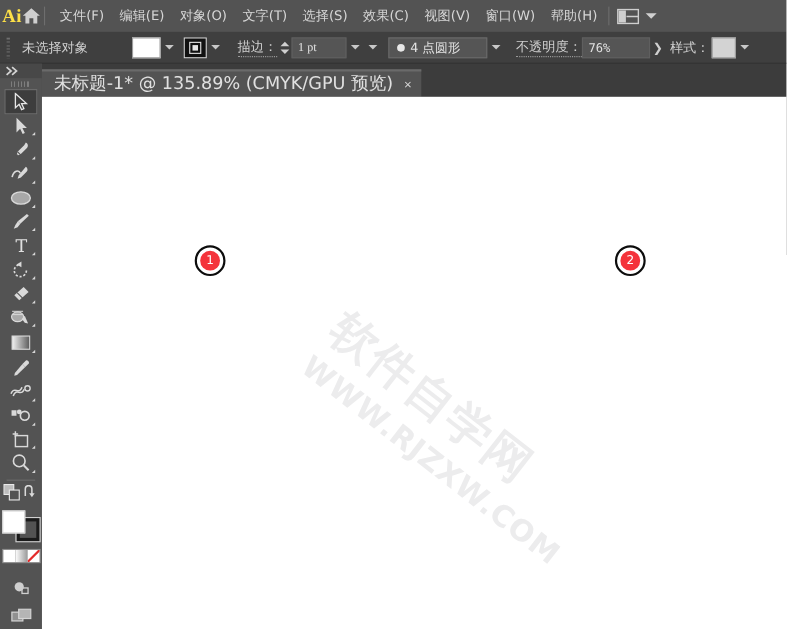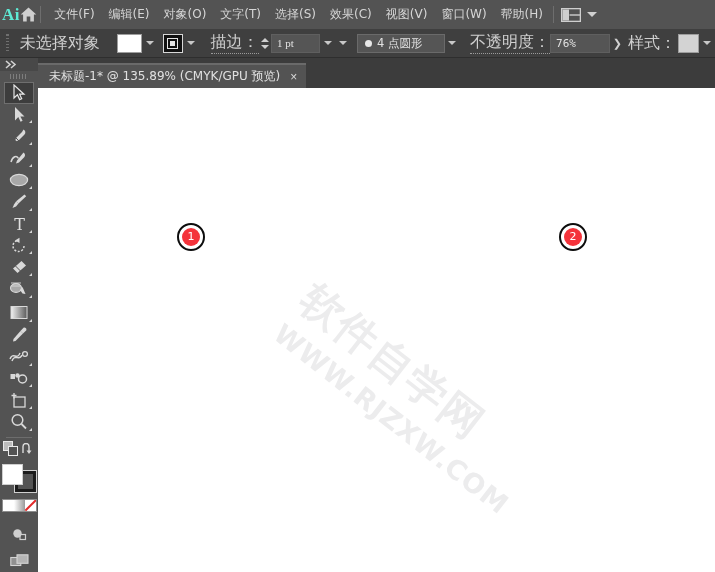--- a/index.html
+++ b/index.html
@@ -22,21 +22,21 @@
   .menubar {
     position: absolute; left: 0; top: 0;
     width: 715px; height: 29px;
     background: #535353;
     display: flex; align-items: center;
     box-sizing: border-box;
   }
   .ai-logo {
     width: 34px; height: 29px;
     display: flex; align-items: center; justify-content: center;
-    color: #5eead4;
+    color: #fde047;
     font-family: "Liberation Serif", "DejaVu Serif", serif;
     font-size: 17px; font-weight: bold;
     letter-spacing: 0.5px;
     padding-left: 2px;
     box-sizing: border-box;
   }
   .home-btn {
     width: 30px; height: 29px;
     display: flex; align-items: center; justify-content: center;
   }
@@ -83,21 +83,21 @@
     margin: 0 3px 0 4px;
     background:
       repeating-linear-gradient(to bottom, #787878 0 1px, transparent 1px 3px);
     background-size: 3px 19px;
     background-repeat: repeat-y;
     background-position: 2px 1px;
     opacity: .85;
   }
   .ctl-label {
     color: #cfcfcf;
-    font-size: 16px;
+    font-size: 12px;
     white-space: nowrap;
     font-family: "DejaVu Sans", "Liberation Sans", sans-serif;
   }
   .ctl-label.dotted {
     border-bottom: 1px dotted #9a9a9a;
     padding-bottom: 0px;
   }
   .swatch-box {
     width: 26px; height: 19px;
     background: #ffffff;
@@ -240,21 +240,21 @@
     background: #535353;
     border-top: 2px solid #6a6a6a;
     display: flex; align-items: center;
     padding: 0 9px 0 11px;
     gap: 10px;
     box-sizing: border-box;
     margin-bottom: 0px;
   }
   .doc-tab .title {
     color: #e0e0e0;
-    font-size: 12px;
+    font-size: 16px;
     white-space: nowrap;
     font-family: "DejaVu Sans", "Liberation Sans", sans-serif;
   }
   .doc-tab .close {
     color: #d8d8d8;
     font-size: 12px;
     line-height: 1;
     font-family: "Liberation Sans", sans-serif;
   }
 

